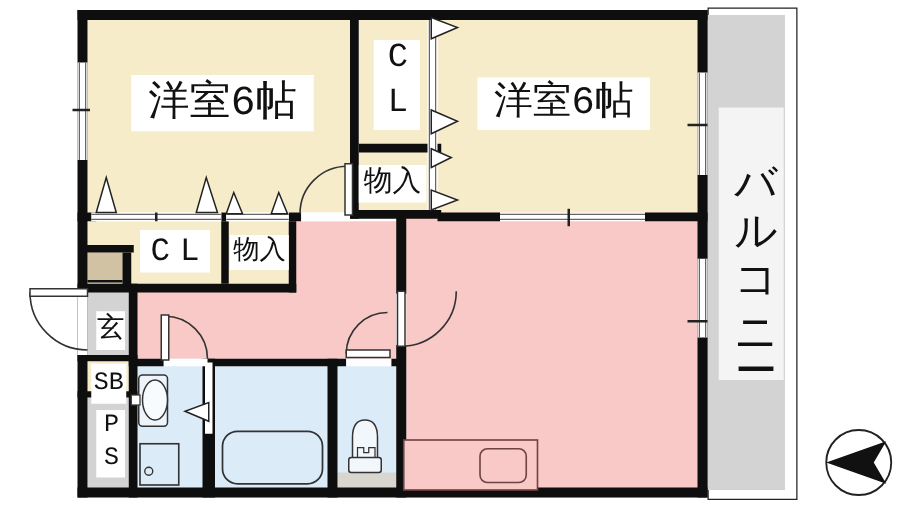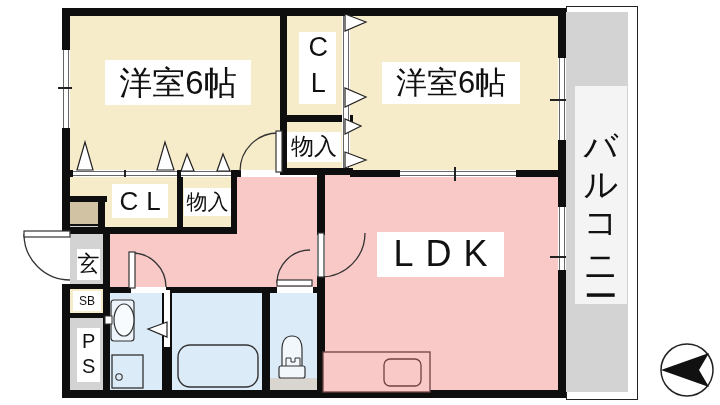--- a/index.html
+++ b/index.html
@@ -1,17 +1,17 @@
 <!DOCTYPE html>
 <html><head>
 <meta charset="utf-8">
 <style>
   html,body{margin:0;padding:0;background:#fff;}
   .stage{position:relative;width:720px;height:405px;background:#fff;overflow:hidden;
-         font-family:Liberation Sans, sans-serif;}
+         font-family:Liberation Mono, monospace;}
   
   .room{position:absolute;background:#f7ecca;}
   .pink{position:absolute;background:#f9c9c7;}
   .wet{position:absolute;background:#dcebf8;}
   .gray{position:absolute;background:#d3d3d3;}
   
   .w{position:absolute;background:#0e0e0e;display:block;}
   
   .gap{position:absolute;background:#ffffff;}
   .win{position:absolute;background:#ffffff;}
@@ -98,23 +98,22 @@
   <div class="gap z4" style="left:131px;top:287px;width:35px;height:6px;"></div>
   <div class="gap z4" style="left:277px;top:287px;width:36px;height:6px;"></div>
   <div class="gap z4" style="left:164px;top:290px;width:6px;height:57px;"></div>
 
   <div class="lbl z5" style="left:105px;top:60px;width:146px;height:45px;font-size:33px;">洋室6帖</div>
   <div class="lbl z5" style="left:382px;top:62px;width:138px;height:42px;font-size:31px;">洋室6帖</div>
   <div class="lbl vtext z5" style="left:299px;top:32px;width:37px;height:72px;font-size:27px;letter-spacing:6px;">CL</div>
   <div class="lbl z5" style="left:287px;top:132px;width:54px;height:30px;font-size:23px;">物入</div>
   <div class="lbl z5" style="left:112px;top:184px;width:56px;height:34px;font-size:26px;letter-spacing:8px;text-indent:8px;">CL</div>
   <div class="lbl z5" style="left:184px;top:188px;width:47px;height:28px;font-size:21px;">物入</div>
-  <div class="lbl z5" style="left:377px;top:232px;width:127px;height:45px;font-size:36px;letter-spacing:12px;text-indent:12px;">LDK</div>
   <div class="lbl z5" style="left:77px;top:249px;width:23px;height:31px;font-size:22px;">玄</div>
-  <div class="lbl z5" style="left:73px;top:291px;width:28px;height:20px;font-size:12px;">SB</div>
+  <div class="lbl z5" style="left:73px;top:291px;width:28px;height:32px;font-size:20px;">SB</div>
   <div class="lbl vtext z5" style="left:77px;top:328px;width:23px;height:54px;font-size:20px;letter-spacing:3px;">PS</div>
   <div class="lbl vtext z5" style="left:575px;top:86px;width:52px;height:218px;font-size:34px;letter-spacing:4px;background:#f4f4f4;">バルコニー</div>
 
   <svg class="overlay" width="720" height="405" viewBox="0 0 720 405">
 
     <path d="M 24 234 A 46 46 0 0 0 70 280" fill="none" stroke="#333" stroke-width="1.3"></path>
     <rect x="24" y="231" width="46" height="6" fill="#fff" stroke="#333" stroke-width="1.2"></rect>
 
     <path d="M 240 171 A 38 38 0 0 1 278 133" fill="none" stroke="#333" stroke-width="1.3"></path>
     <rect x="276" y="131" width="6" height="41" fill="#fff" stroke="#333" stroke-width="1.2"></rect>

